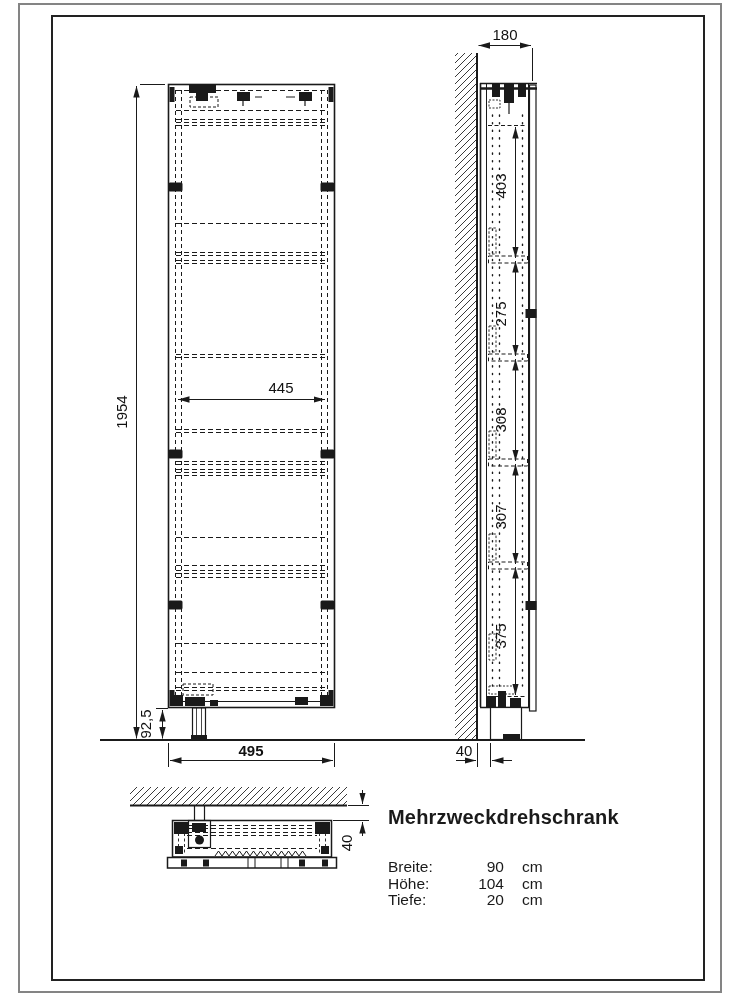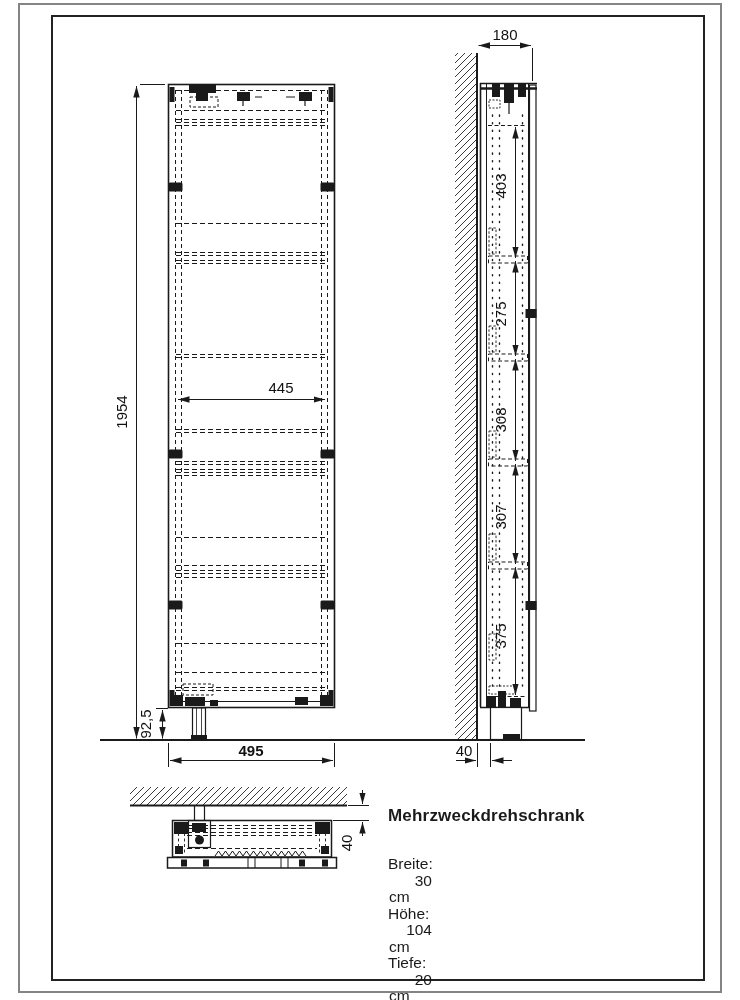--- a/index.html
+++ b/index.html
@@ -5,26 +5,26 @@
   html,body{margin:0;padding:0;background:#fff;}
   .page{position:relative;width:740px;height:1000px;background:#fff;overflow:hidden;
         font-family:"Liberation Sans",sans-serif;color:#1a1a1a;}
   .border-outer{position:absolute;left:18px;top:3px;width:700px;height:986px;
         border:2px solid #848484;}
   .border-inner{position:absolute;left:51px;top:15px;width:650px;height:962px;
         border:2px solid #222;}
   svg{position:absolute;left:0;top:0;}
   svg text{font-family:"Liberation Sans",sans-serif;font-size:15px;fill:#111;}
   .info{position:absolute;left:388px;top:806px;}
-  .info-title{font-size:17px;font-weight:bold;letter-spacing:0.2px;white-space:nowrap;}
+  .info-title{font-size:20px;font-weight:bold;letter-spacing:0.2px;white-space:nowrap;}
   .spec-table{margin-top:30px;font-size:15.5px;line-height:16.5px;}
-  .spec-row{display:flex;flex-direction:column;}
+  .spec-row{display:flex;}
   .spec-label{width:72px;}
   .spec-value{width:44px;text-align:right;}
-  .spec-unit{margin-left:1px;}
+  .spec-unit{margin-left:18px;}
 </style>
 </head>
 <body>
 
 <div class="page">
   <div class="border-outer"></div>
   <div class="border-inner"></div>
 
   <svg width="740" height="1000" viewBox="0 0 740 1000">
     <defs>
@@ -255,21 +255,21 @@
       <line x1="362.5" y1="836" x2="362.5" y2="822" stroke="#1a1a1a" marker-end="url(#ar)"></line>
       <text transform="translate(352 843) rotate(-90)" text-anchor="middle">40</text>
     </g>
   </svg>
 
   <div class="info">
     <div class="info-title">Mehrzweckdrehschrank</div>
     <div class="spec-table">
       <div class="spec-row">
         <span class="spec-label">Breite:</span>
-        <span class="spec-value">30</span>
+        <span class="spec-value">90</span>
         <span class="spec-unit">cm</span>
       </div>
       <div class="spec-row">
         <span class="spec-label">Höhe:</span>
         <span class="spec-value">104</span>
         <span class="spec-unit">cm</span>
       </div>
       <div class="spec-row">
         <span class="spec-label">Tiefe:</span>
         <span class="spec-value">20</span>

